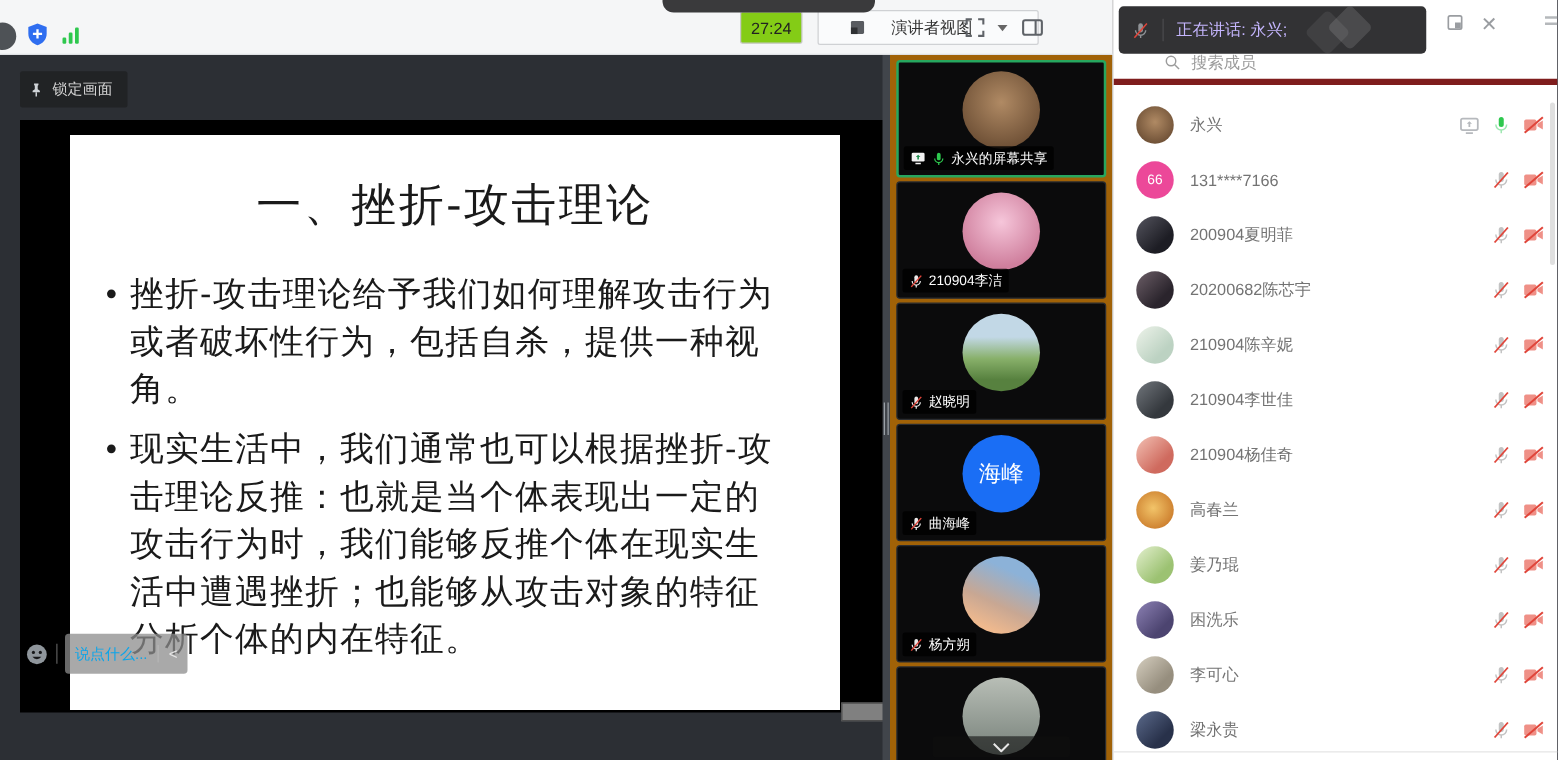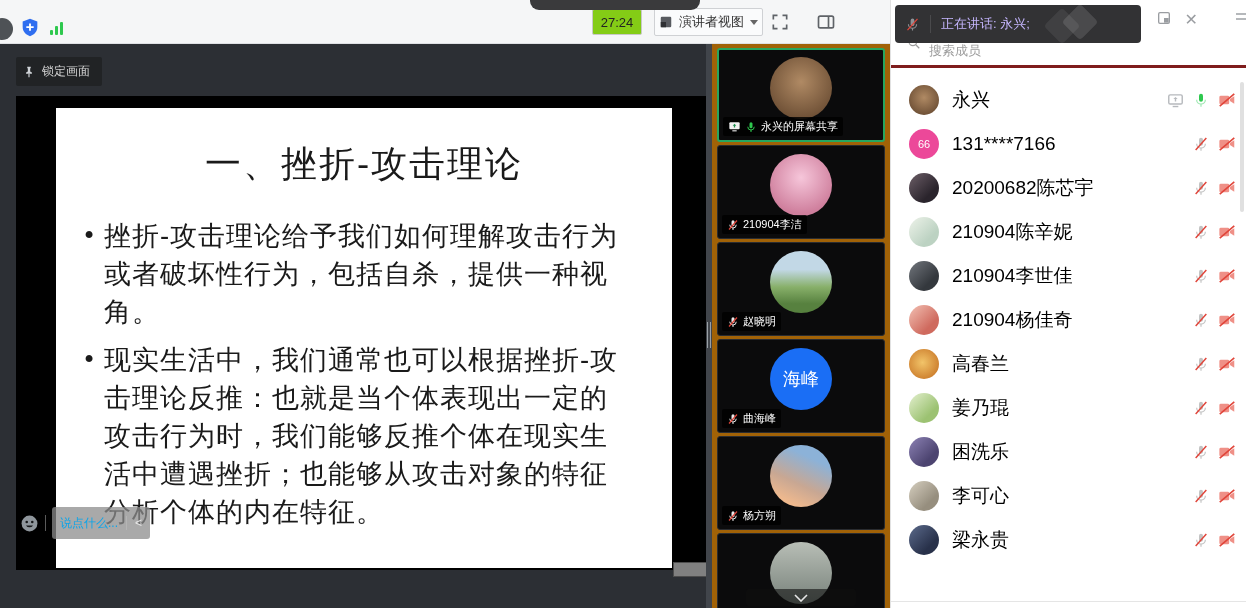--- a/index.html
+++ b/index.html
@@ -14,23 +14,23 @@
     background:#3a3a3c; border-radius:0 0 9px 9px; z-index:9; }
   .half-circle { position:absolute; left:-9px; top:18px; width:22px; height:22px;
     border-radius:50%; background:#4e5256; }
   .shield { position:absolute; left:19px; top:17px; }
   .signal { position:absolute; left:50px; top:21px; display:flex; align-items:flex-end; gap:2px; height:14px; }
   .signal i { display:block; width:3px; background:#2ec84e; border-radius:1px; }
   .signal i:nth-child(1){height:5px}.signal i:nth-child(2){height:9px}.signal i:nth-child(3){height:13px}
   .timer { position:absolute; left:592px; top:9px; width:50px; height:26px;
     background:#84cc16; border:1px solid #c8c8c8; border-radius:2px; color:#222;
     font-size:13px; display:flex; align-items:center; justify-content:center; }
-  .view-btn { position:absolute; left:654px; top:8px; height:28px; padding:0 4px;
+  .view-btn { position:absolute; left:654px; top:8px; height:28px; padding:0 24px;
     background:#fafbfc; border:1px solid #cfd1d4; border-radius:2px;
-    display:flex; align-items:center; gap:6px; color:#333; font-size:13px; cursor:pointer; }
+    display:flex; align-items:center; gap:20px; color:#333; font-size:13px; cursor:pointer; }
   .caret { width:0; height:0; border-left:4px solid transparent; border-right:4px solid transparent;
     border-top:5px solid #666; }
   .tb-icon { position:absolute; top:12px; width:20px; height:20px; color:#5f6368; cursor:pointer; }
   .cut-ic { position:absolute; top:0; background:#8a8d90; border-radius:0 0 2px 2px; }
 
   
   .main-bg { position:absolute; left:16px; top:44px; width:706px; height:585px; background:#2c2f34; }
   .lock-btn { position:absolute; left:0; top:13px; height:29px; padding:0 12px 0 6px;
     background:#212325; border-radius:2px; display:flex; align-items:center; gap:6px;
     color:#d5d5d5; font-size:12px; cursor:pointer; }
@@ -76,29 +76,29 @@
   .strip-more { position:absolute; left:50%; bottom:2px; transform:translateX(-50%);
     width:110px; height:17px; background:rgba(15,15,15,0.6); border-radius:3px;
     display:flex; align-items:center; justify-content:center; cursor:pointer; }
 
   
   .panel { position:absolute; left:890px; top:0; width:356px; height:608px;
     background:#fff; border-left:1px solid #e2e2e2; z-index:6; }
   .panel-head { position:absolute; top:0; left:0; width:100%; height:36px; }
   .ph-ic { position:absolute; top:10px; cursor:pointer; color:#9a9da1; }
   .search-row { position:absolute; top:36px; left:0; width:100%; height:32px;
-    border-bottom:3px solid #7f1d1d; display:flex; padding-left:16px; gap:8px; }
+    border-bottom:5px solid #7f1d1d; display:flex; align-items:center; padding-left:40px; gap:8px; }
   .search-input { border:none; outline:none; font-size:13px; color:#333; width:240px;
     background:transparent; font-family:"Liberation Sans", sans-serif; }
   .search-input::placeholder { color:#9b9b9b; }
   .mlist { position:absolute; top:78px; left:0; width:100%; }
   .mrow { height:44px; display:flex; align-items:center; padding:0 10px 0 18px; cursor:pointer; }
   .m-avatar { width:30px; height:30px; border-radius:50%; flex:0 0 30px;
     display:flex; align-items:center; justify-content:center; color:#fff; font-size:11px; }
-  .m-name { margin-left:13px; font-size:19px; color:#000000; flex:1 1 auto;
+  .m-name { margin-left:13px; font-size:13px; color:#737373; flex:1 1 auto;
     white-space:nowrap; overflow:hidden; }
   .m-icons { display:flex; align-items:center; gap:9px; }
   .panel-bottom-line { position:absolute; left:0; top:601px; width:100%; border-top:1px solid #e5e5e5; }
   .pscroll { position:absolute; right:2px; top:82px; width:4px; height:130px;
     background:#e0e0e0; border-radius:2px; cursor:grab; }
 
   
   .banner { position:absolute; left:895px; top:5px; width:246px; height:38px;
     background:#323234; border-radius:4px; z-index:10; display:flex; align-items:center;
     padding:0 10px; gap:10px; overflow:hidden; }
@@ -371,20 +371,42 @@
       <span>
         <svg width="18" height="16" viewBox="0 0 24 22">
                 <rect x="1.5" y="5" width="13.5" height="12" rx="2" fill="#ef9087"></rect>
                 <path d="M16 9.5l6-3.5v10l-6-3.5z" fill="#ef9087"></path>
                 <line x1="2" y1="19.5" x2="22" y2="2.5" stroke="#e0453a" stroke-width="2.2"></line>
               </svg>
       </span>
     </span>
   </div>
         <div class="mrow">
+    <span class="m-avatar" style="background: linear-gradient(135deg, rgb(85, 85, 95), rgb(29, 29, 36) 70%);"></span>
+    <span class="m-name">200904夏明菲</span>
+    <span class="m-icons">
+
+      <span>
+        <svg width="16" height="16" viewBox="0 0 24 24">
+                <rect x="9" y="2.5" width="6" height="12" rx="3" fill="#c3c3c3"></rect>
+                <path d="M5.5 11.5a6.5 6.5 0 0 0 13 0" fill="none" stroke="#c3c3c3" stroke-width="1.8"></path>
+                <line x1="12" y1="18" x2="12" y2="22" stroke="#c3c3c3" stroke-width="1.8"></line>
+                <line x1="4" y1="21" x2="20" y2="3" stroke="#e0453a" stroke-width="2.2"></line>
+              </svg>
+      </span>
+      <span>
+        <svg width="18" height="16" viewBox="0 0 24 22">
+                <rect x="1.5" y="5" width="13.5" height="12" rx="2" fill="#ef9087"></rect>
+                <path d="M16 9.5l6-3.5v10l-6-3.5z" fill="#ef9087"></path>
+                <line x1="2" y1="19.5" x2="22" y2="2.5" stroke="#e0453a" stroke-width="2.2"></line>
+              </svg>
+      </span>
+    </span>
+  </div>
+        <div class="mrow">
     <span class="m-avatar" style="background: linear-gradient(135deg, rgb(109, 95, 104), rgb(42, 36, 44) 70%);"></span>
     <span class="m-name">20200682陈芯宇</span>
     <span class="m-icons">
 
       <span>
         <svg width="16" height="16" viewBox="0 0 24 24">
                 <rect x="9" y="2.5" width="6" height="12" rx="3" fill="#c3c3c3"></rect>
                 <path d="M5.5 11.5a6.5 6.5 0 0 0 13 0" fill="none" stroke="#c3c3c3" stroke-width="1.8"></path>
                 <line x1="12" y1="18" x2="12" y2="22" stroke="#c3c3c3" stroke-width="1.8"></line>
                 <line x1="4" y1="21" x2="20" y2="3" stroke="#e0453a" stroke-width="2.2"></line>

